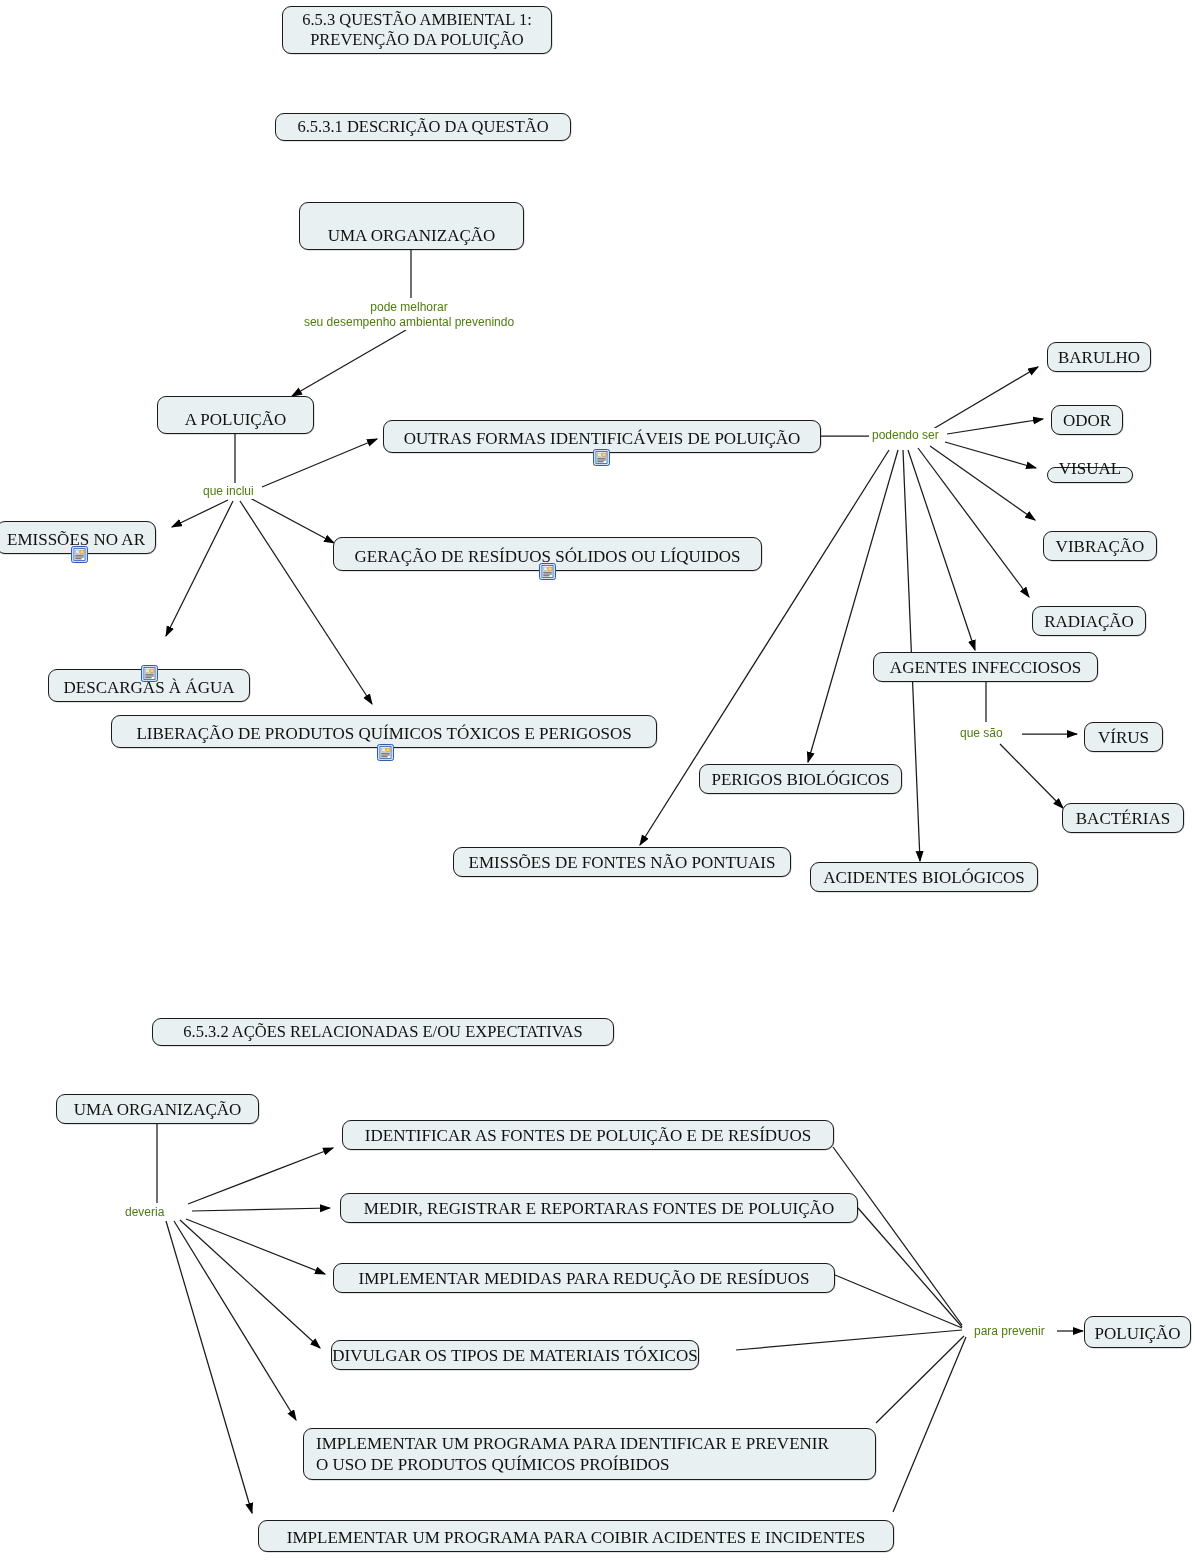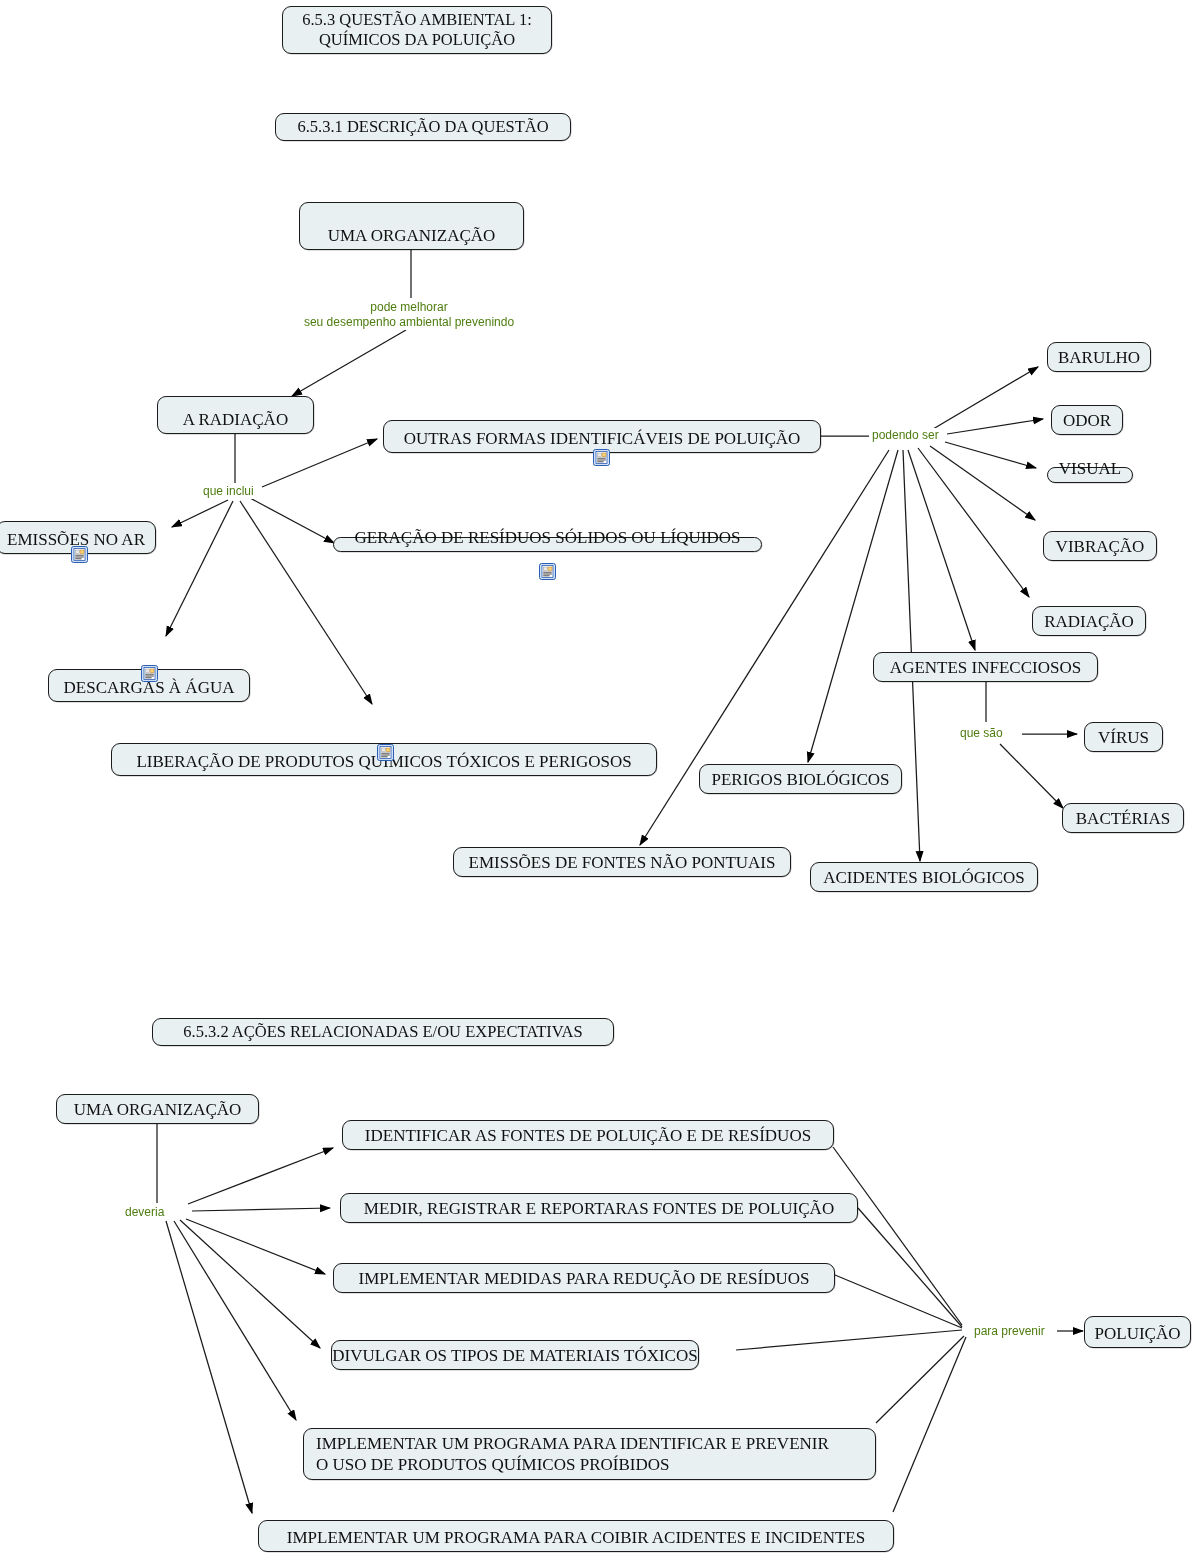--- a/index.html
+++ b/index.html
@@ -140,29 +140,29 @@
       <line x1="876" y1="1423" x2="964" y2="1336"></line>
       <line x1="893" y1="1512" x2="966" y2="1337"></line>
 
       <line x1="1057" y1="1331" x2="1083" y2="1331" marker-end="url(#arrow)"></line>
     </g>
   </svg>
 
   <div class="node title" style="left:282px; top:6px; width:270px; height:48px;">
     <span style="display:block;">
       <span>6.5.3 QUESTÃO AMBIENTAL 1:</span><br>
-      <span>QUÍMICOS DA POLUIÇÃO</span>
+      <span>PREVENÇÃO DA POLUIÇÃO</span>
     </span>
   </div>
 
   <div class="node title" style="left:275px; top:113px; width:296px; height:28px;">6.5.3.1 DESCRIÇÃO DA QUESTÃO</div>
 
   <div class="node" style="left:299px; top:202px; width:225px; height:48px;">UMA ORGANIZAÇÃO</div>
 
-  <div class="node" style="left:157px; top:396px; width:157px; height:38px;">A RADIAÇÃO</div>
+  <div class="node" style="left:157px; top:396px; width:157px; height:38px;">A POLUIÇÃO</div>
 
   <div class="node" style="left:383px; top:420px; width:438px; height:33px;">OUTRAS FORMAS IDENTIFICÁVEIS DE POLUIÇÃO</div>
   <span class="doc-icon" style="left:593px; top:449px;">
     <svg viewBox="0 0 17 17" width="17" height="17">
       <rect x="0.5" y="0.5" width="16" height="16" rx="2" fill="#cfe0f5" stroke="#2b5fb5" stroke-width="1"></rect>
       <rect x="3" y="2.5" width="11" height="12" fill="#ffffff" stroke="#2b5fb5" stroke-width="0.8"></rect>
       <rect x="4.2" y="4" width="4" height="3.6" fill="#e8e8e8" stroke="#888" stroke-width="0.4"></rect>
       <rect x="9" y="4" width="4" height="3.6" fill="#ffd37a" stroke="#b07a1e" stroke-width="0.5"></rect>
       <line x1="4.2" y1="9.2" x2="12.8" y2="9.2" stroke="#333" stroke-width="0.9"></line>
       <line x1="4.2" y1="11" x2="12.8" y2="11" stroke="#333" stroke-width="0.9"></line>
@@ -176,21 +176,21 @@
       <rect x="0.5" y="0.5" width="16" height="16" rx="2" fill="#cfe0f5" stroke="#2b5fb5" stroke-width="1"></rect>
       <rect x="3" y="2.5" width="11" height="12" fill="#ffffff" stroke="#2b5fb5" stroke-width="0.8"></rect>
       <rect x="4.2" y="4" width="4" height="3.6" fill="#e8e8e8" stroke="#888" stroke-width="0.4"></rect>
       <rect x="9" y="4" width="4" height="3.6" fill="#ffd37a" stroke="#b07a1e" stroke-width="0.5"></rect>
       <line x1="4.2" y1="9.2" x2="12.8" y2="9.2" stroke="#333" stroke-width="0.9"></line>
       <line x1="4.2" y1="11" x2="12.8" y2="11" stroke="#333" stroke-width="0.9"></line>
       <line x1="4.2" y1="12.8" x2="10.6" y2="12.8" stroke="#333" stroke-width="0.9"></line>
     </svg>
   </span>
 
-  <div class="node" style="left:333px; top:537px; width:429px; height:15px;">GERAÇÃO DE RESÍDUOS SÓLIDOS OU LÍQUIDOS</div>
+  <div class="node" style="left:333px; top:537px; width:429px; height:34px;">GERAÇÃO DE RESÍDUOS SÓLIDOS OU LÍQUIDOS</div>
   <span class="doc-icon" style="left:539px; top:563px;">
     <svg viewBox="0 0 17 17" width="17" height="17">
       <rect x="0.5" y="0.5" width="16" height="16" rx="2" fill="#cfe0f5" stroke="#2b5fb5" stroke-width="1"></rect>
       <rect x="3" y="2.5" width="11" height="12" fill="#ffffff" stroke="#2b5fb5" stroke-width="0.8"></rect>
       <rect x="4.2" y="4" width="4" height="3.6" fill="#e8e8e8" stroke="#888" stroke-width="0.4"></rect>
       <rect x="9" y="4" width="4" height="3.6" fill="#ffd37a" stroke="#b07a1e" stroke-width="0.5"></rect>
       <line x1="4.2" y1="9.2" x2="12.8" y2="9.2" stroke="#333" stroke-width="0.9"></line>
       <line x1="4.2" y1="11" x2="12.8" y2="11" stroke="#333" stroke-width="0.9"></line>
       <line x1="4.2" y1="12.8" x2="10.6" y2="12.8" stroke="#333" stroke-width="0.9"></line>
     </svg>
@@ -202,21 +202,21 @@
       <rect x="0.5" y="0.5" width="16" height="16" rx="2" fill="#cfe0f5" stroke="#2b5fb5" stroke-width="1"></rect>
       <rect x="3" y="2.5" width="11" height="12" fill="#ffffff" stroke="#2b5fb5" stroke-width="0.8"></rect>
       <rect x="4.2" y="4" width="4" height="3.6" fill="#e8e8e8" stroke="#888" stroke-width="0.4"></rect>
       <rect x="9" y="4" width="4" height="3.6" fill="#ffd37a" stroke="#b07a1e" stroke-width="0.5"></rect>
       <line x1="4.2" y1="9.2" x2="12.8" y2="9.2" stroke="#333" stroke-width="0.9"></line>
       <line x1="4.2" y1="11" x2="12.8" y2="11" stroke="#333" stroke-width="0.9"></line>
       <line x1="4.2" y1="12.8" x2="10.6" y2="12.8" stroke="#333" stroke-width="0.9"></line>
     </svg>
   </span>
 
-  <div class="node" style="left:111px; top:715px; width:546px; height:33px;margin-top:28px;">LIBERAÇÃO DE PRODUTOS QUÍMICOS TÓXICOS E PERIGOSOS</div>
+  <div class="node" style="left:111px; top:715px; width:546px; height:33px;">LIBERAÇÃO DE PRODUTOS QUÍMICOS TÓXICOS E PERIGOSOS</div>
   <span class="doc-icon" style="left:377px; top:744px;">
     <svg viewBox="0 0 17 17" width="17" height="17">
       <rect x="0.5" y="0.5" width="16" height="16" rx="2" fill="#cfe0f5" stroke="#2b5fb5" stroke-width="1"></rect>
       <rect x="3" y="2.5" width="11" height="12" fill="#ffffff" stroke="#2b5fb5" stroke-width="0.8"></rect>
       <rect x="4.2" y="4" width="4" height="3.6" fill="#e8e8e8" stroke="#888" stroke-width="0.4"></rect>
       <rect x="9" y="4" width="4" height="3.6" fill="#ffd37a" stroke="#b07a1e" stroke-width="0.5"></rect>
       <line x1="4.2" y1="9.2" x2="12.8" y2="9.2" stroke="#333" stroke-width="0.9"></line>
       <line x1="4.2" y1="11" x2="12.8" y2="11" stroke="#333" stroke-width="0.9"></line>
       <line x1="4.2" y1="12.8" x2="10.6" y2="12.8" stroke="#333" stroke-width="0.9"></line>
     </svg>

